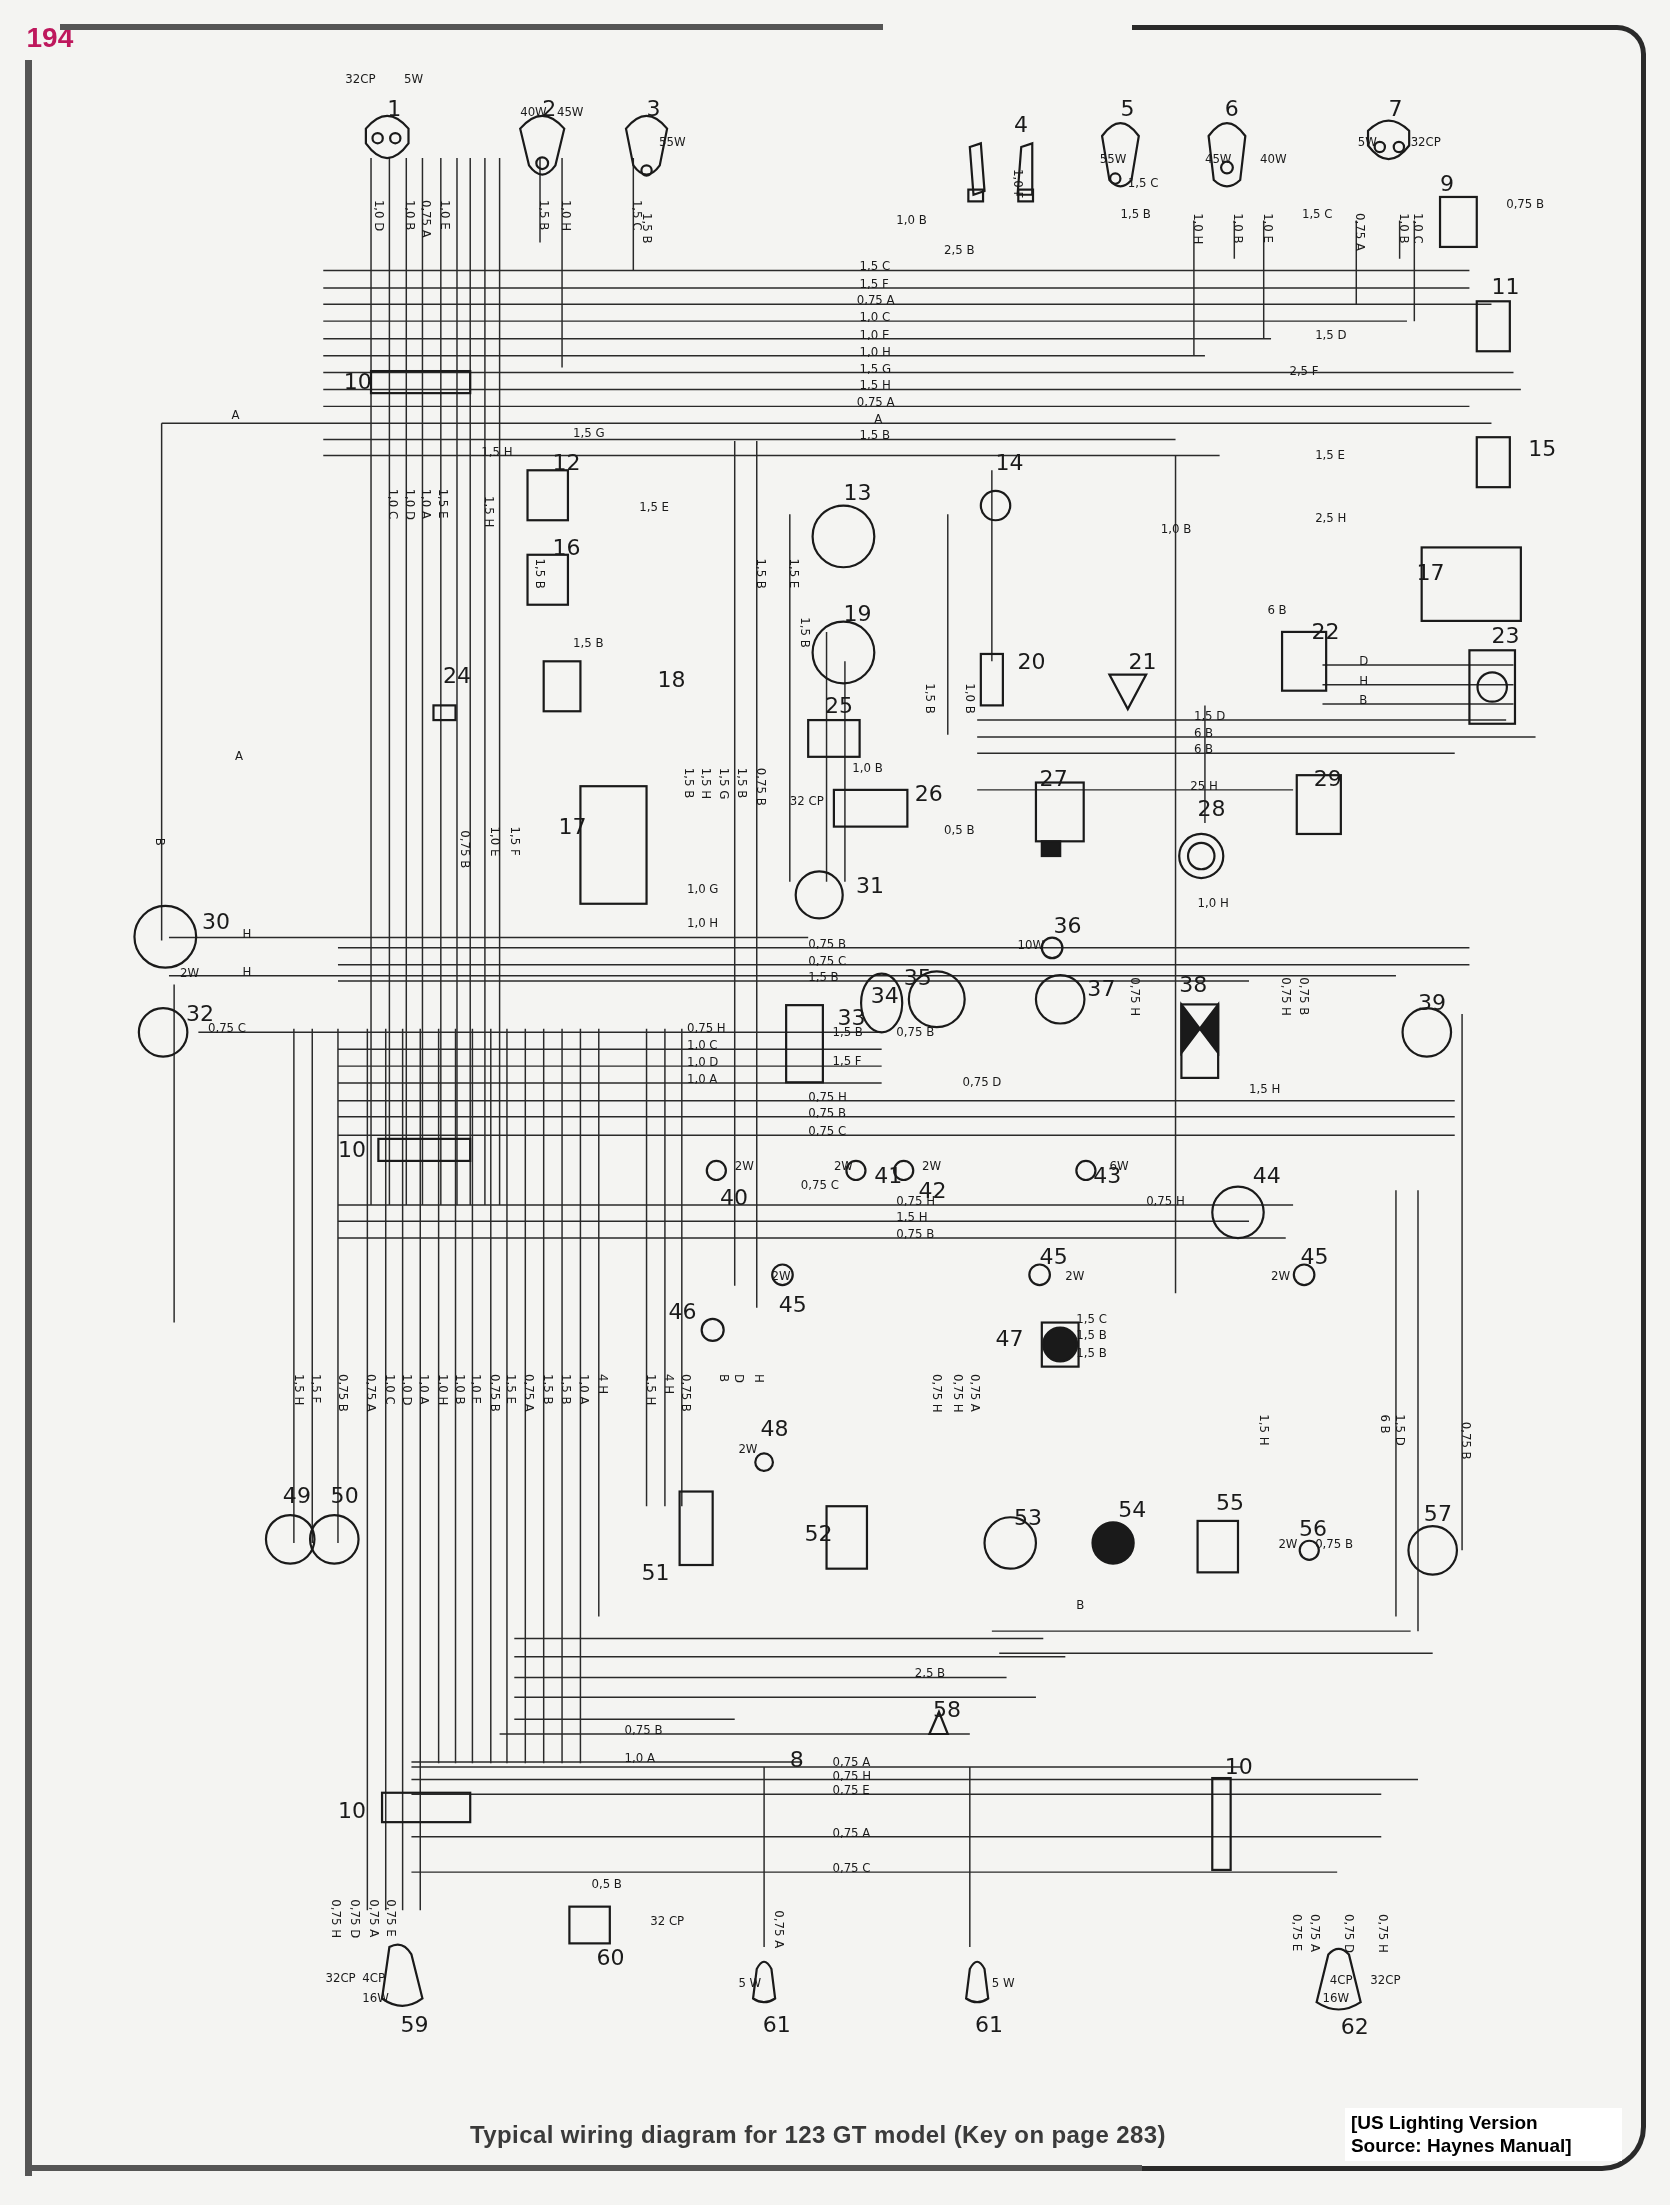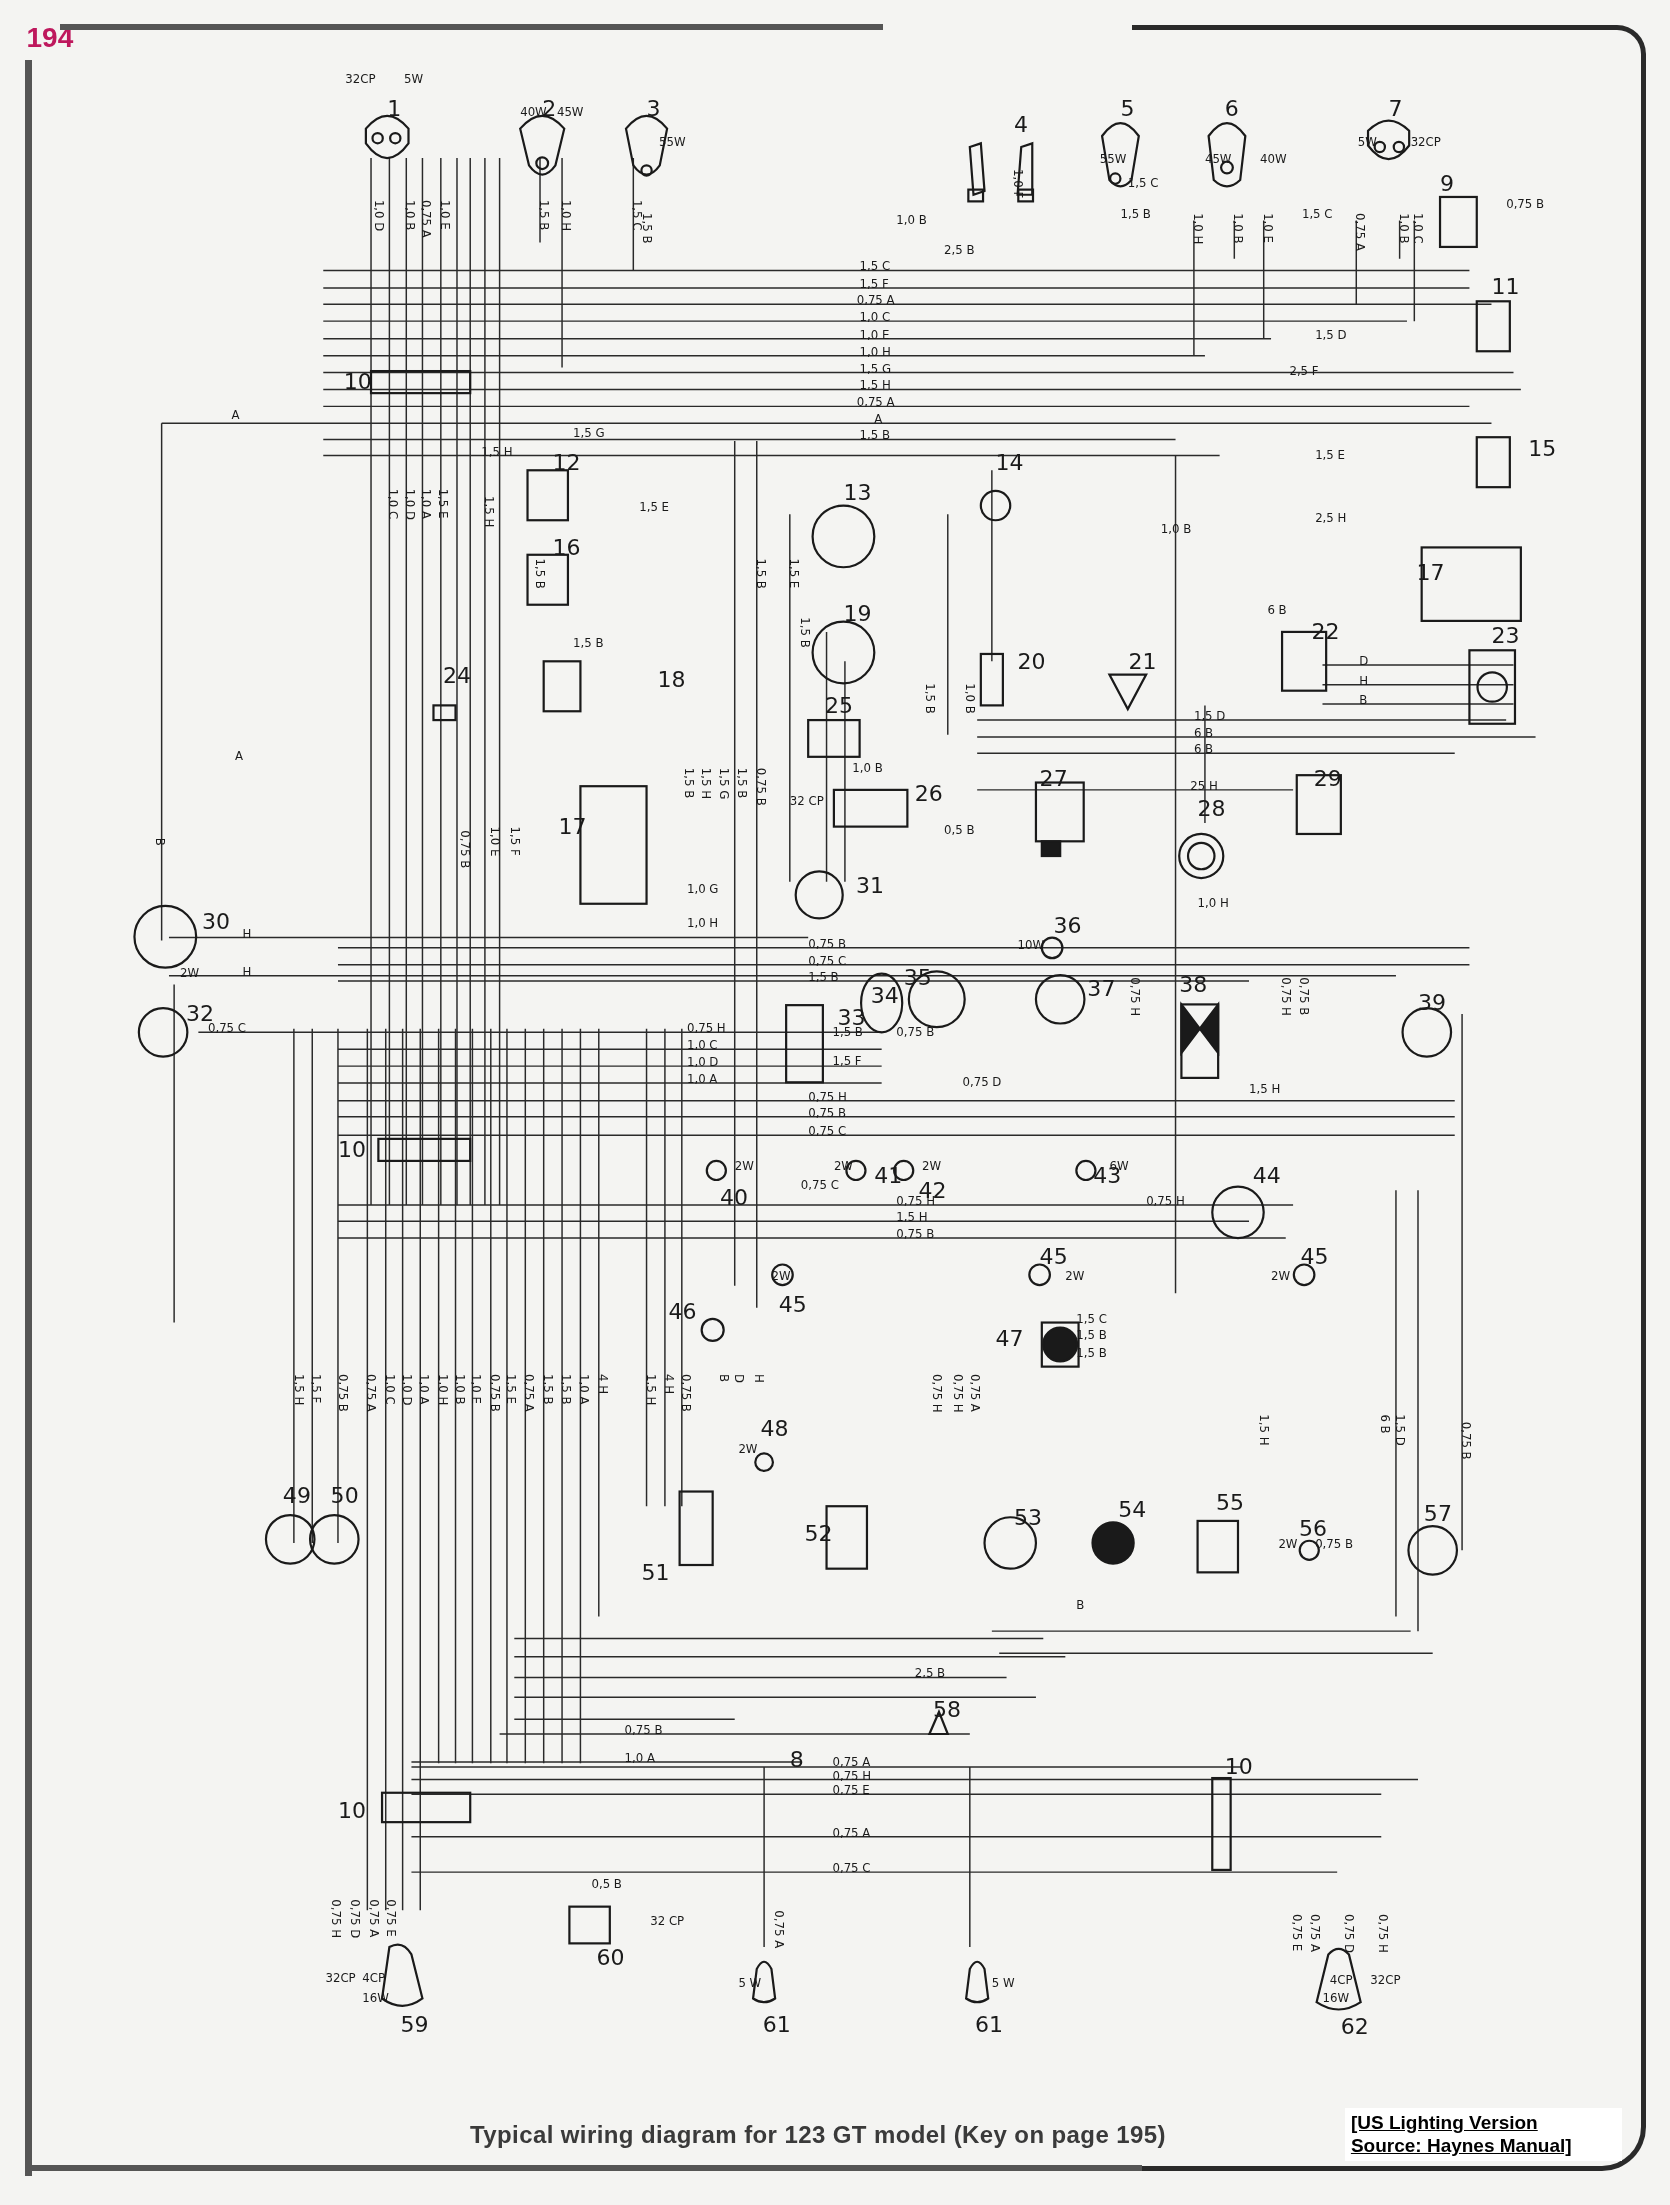--- a/index.html
+++ b/index.html
@@ -4,21 +4,21 @@
 <style>
   html,body{margin:0;padding:0;background:#f4f4f2;}
   body{width:1670px;height:2205px;position:relative;overflow:hidden;font-family:"DejaVu Sans",sans-serif;color:#1a1a1a;}
   .page-num{position:absolute;left:26.5px;top:22px;font:bold 28px "Liberation Sans",sans-serif;color:#be185d;}
   .top-rule{position:absolute;left:60px;top:23.5px;width:823px;height:6.6px;background:#555;}
   .left-rule{position:absolute;left:25px;top:60px;width:6.6px;height:2116px;background:#555;}
   .right-frame{position:absolute;left:1132px;top:25px;width:514px;height:2146px;border-top:5.9px solid #2a2a2a;border-right:5.9px solid #2a2a2a;border-bottom:5.9px solid #2a2a2a;border-radius:0 29px 44px 0;box-sizing:border-box;}
   .bottom-rule{position:absolute;left:25px;top:2165px;width:1117px;height:5.9px;background:#555;}
   svg.diagram{position:absolute;left:0;top:0;}
   .caption{position:absolute;left:470px;top:2121px;font:bold 24px "Liberation Sans",sans-serif;color:#3a3a3a;letter-spacing:0.4px;}
-  .source-box{position:absolute;left:1345px;top:2108px;width:265px;background:#fff;padding:2.9px 5.9px;font:bold 19px "Liberation Sans",sans-serif;color:#000;line-height:23.5px;text-decoration:underline;}
+  .source-box{position:absolute;left:1345px;top:2108px;width:265px;background:#fff;padding:2.9px 5.9px;font:bold 19px "Liberation Sans",sans-serif;color:#000;line-height:23.5px;}
   .lbl{font-family:"DejaVu Sans",sans-serif;fill:#1a1a1a;}
 </style>
 </head>
 <body>
 
 <div class="page-num">194</div>
 <div class="top-rule"></div>
 <div class="left-rule"></div>
 <div class="right-frame"></div>
 <div class="bottom-rule"></div>
@@ -401,18 +401,18 @@
       <text x="503" y="2585" font-size="16" class="lbl" transform="rotate(90 503 2585)">0,75 A</text>
       <text x="527" y="2585" font-size="16" class="lbl" transform="rotate(90 527 2585)">0,75 E</text>
       <text x="1055" y="2600" font-size="16" class="lbl" transform="rotate(90 1055 2600)">0,75 A</text>
       <text x="1760" y="2605" font-size="16" class="lbl" transform="rotate(90 1760 2605)">0,75 E</text>
       <text x="1784" y="2605" font-size="16" class="lbl" transform="rotate(90 1784 2605)">0,75 A</text>
       <text x="1830" y="2605" font-size="16" class="lbl" transform="rotate(90 1830 2605)">0,75 D</text>
       <text x="1877" y="2605" font-size="16" class="lbl" transform="rotate(90 1877 2605)">0,75 H</text>
     </g>
 </svg>
 
-<div class="caption">Typical wiring diagram for 123 GT model (Key on page 195)</div>
+<div class="caption">Typical wiring diagram for 123 GT model (Key on page 283)</div>
 <div class="source-box">
   <div>[US Lighting Version</div>
   <div>Source:  Haynes Manual]</div>
 </div>
 
 
 </body></html>

